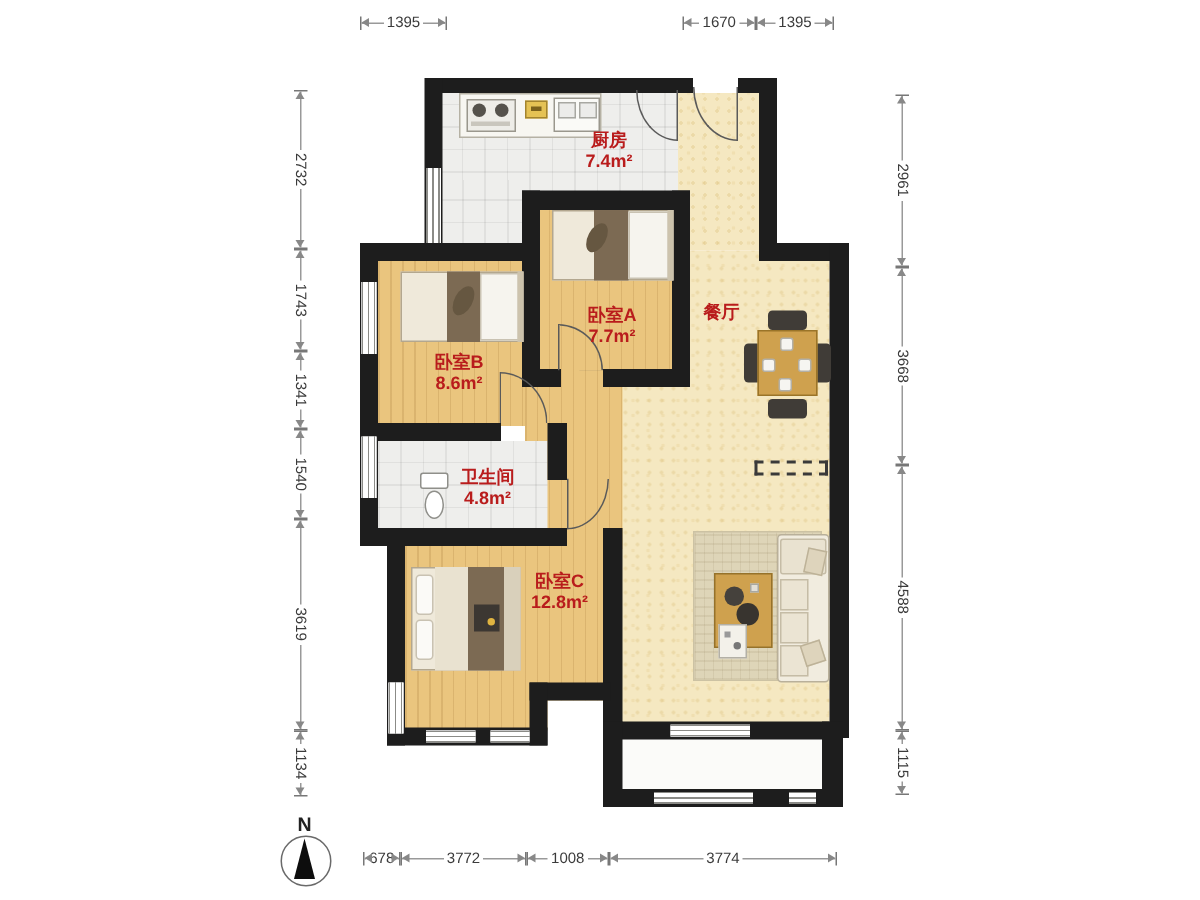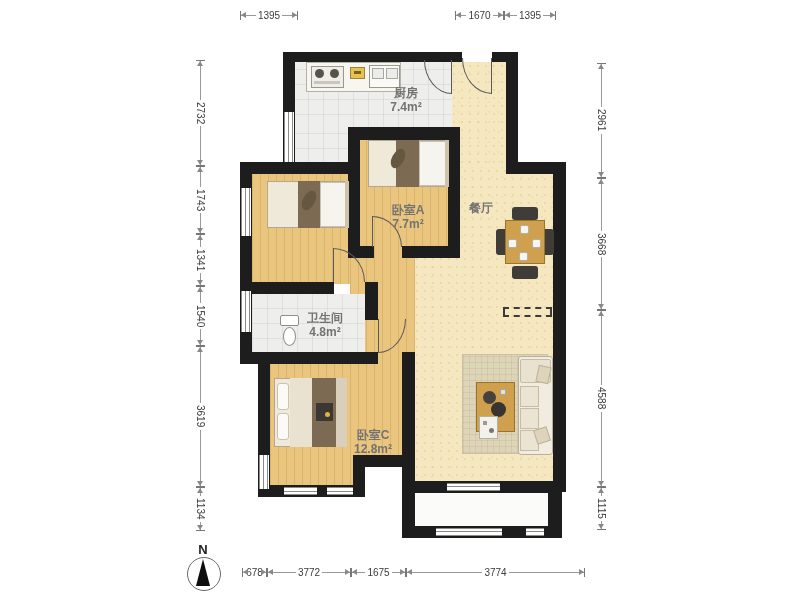--- a/index.html
+++ b/index.html
@@ -19,21 +19,21 @@
   .win{position:absolute}
   .winv{background:repeating-linear-gradient(90deg,#8b8b87 0 1px,#fff 1px 4px) #fff}
   .winh{background:repeating-linear-gradient(0deg,#8b8b87 0 1px,#fff 1px 3.5px) #fff}
   .door{position:absolute;box-sizing:border-box}
   .door.bl{border-left:1px solid #5a5a5a;border-bottom:1px solid #5a5a5a;border-right:1px solid #5a5a5a;border-bottom-left-radius:100% 100%}
   .door.tr{border-top:1px solid #5a5a5a;border-right:1px solid #5a5a5a;border-left:1px solid #5a5a5a;border-top-right-radius:100% 100%}
   .door.br{border-bottom:1px solid #5a5a5a;border-right:1px solid #5a5a5a;border-left:1px solid #5a5a5a;border-bottom-right-radius:100% 100%}
   
   .fur{position:absolute;box-sizing:border-box}
   
-  .rlabel{position:absolute;text-align:center;font-size:12px;line-height:14px;font-weight:600;color:#737373}
+  .rlabel{position:absolute;text-align:center;font-size:12px;line-height:14px;font-weight:600;color:#b91c1c}
   .rlabel span{display:block}
   
   .dim-h{position:absolute;display:flex;align-items:center;height:14px;font-size:10px;color:#3b3b3b}
   .dim-h .tk{width:1px;height:9px;background:#777}
   .dim-h .ln{flex:1;height:1px;background:#999;position:relative;min-width:1px}
   .dim-h .al::before{content:"";position:absolute;left:0;top:-3px;border:3px solid transparent;border-left:0;border-right:5px solid #888}
   .dim-h .ar::after{content:"";position:absolute;right:0;top:-3px;border:3px solid transparent;border-right:0;border-left:5px solid #888}
   .dim-h .num{padding:0 2px;white-space:nowrap}
   .dim-v{position:absolute;display:flex;flex-direction:column;align-items:center;width:14px;font-size:10px;color:#3b3b3b}
   .dim-v .tk{height:1px;width:9px;background:#777}
@@ -171,28 +171,32 @@
   <div class="fur" style="left:500px;top:389px;width:6px;height:6px;background:#e3e0d8;border:1px solid #a8a8a2"></div>
 
   <div class="rlabel" style="left:364px;top:86px;width:84px">
     <span>厨房</span>
     <span>7.4m²</span>
   </div>
   <div class="rlabel" style="left:366px;top:203px;width:84px">
     <span>卧室A</span>
     <span>7.7m²</span>
   </div>
+  <div class="rlabel" style="left:264px;top:234px;width:84px">
+    <span>卧室B</span>
+    <span>8.6m²</span>
+  </div>
   <div class="rlabel" style="left:449px;top:201px;width:64px">
     <span>餐厅</span>
   </div>
   <div class="rlabel" style="left:283px;top:311px;width:84px">
     <span>卫生间</span>
     <span>4.8m²</span>
   </div>
-  <div class="rlabel" style="left:331px;top:428px;width:84px">
+  <div class="rlabel" style="left:331px;top:380px;width:84px">
     <span>卧室C</span>
     <span>12.8m²</span>
   </div>
 
   <div class="dim-h" style="left:240px;top:8px;width:58px">
       <i class="tk"></i>
       <i class="ln al"></i>
       <span class="num">1395</span>
       <i class="ln ar"></i>
       <i class="tk"></i>
@@ -222,25 +226,25 @@
   <div class="dim-h" style="left:267px;top:565px;width:84px">
       <i class="tk"></i>
       <i class="ln al"></i>
       <span class="num">3772</span>
       <i class="ln ar"></i>
       <i class="tk"></i>
     </div>
   <div class="dim-h" style="left:351px;top:565px;width:55px">
       <i class="tk"></i>
       <i class="ln al"></i>
-      <span class="num">1675</span>
-      <i class="ln ar"></i>
-      <i class="tk"></i>
-    </div>
-  <div class="dim-h" style="left:406px;top:565px;width:179px">
+      <span class="num">1008</span>
+      <i class="ln ar"></i>
+      <i class="tk"></i>
+    </div>
+  <div class="dim-h" style="left:406px;top:565px;width:152px">
       <i class="tk"></i>
       <i class="ln al"></i>
       <span class="num">3774</span>
       <i class="ln ar"></i>
       <i class="tk"></i>
     </div>
 
   <div class="dim-v" style="left:193px;top:60px;height:106px">
       <i class="tk"></i>
       <i class="ln au"></i>

